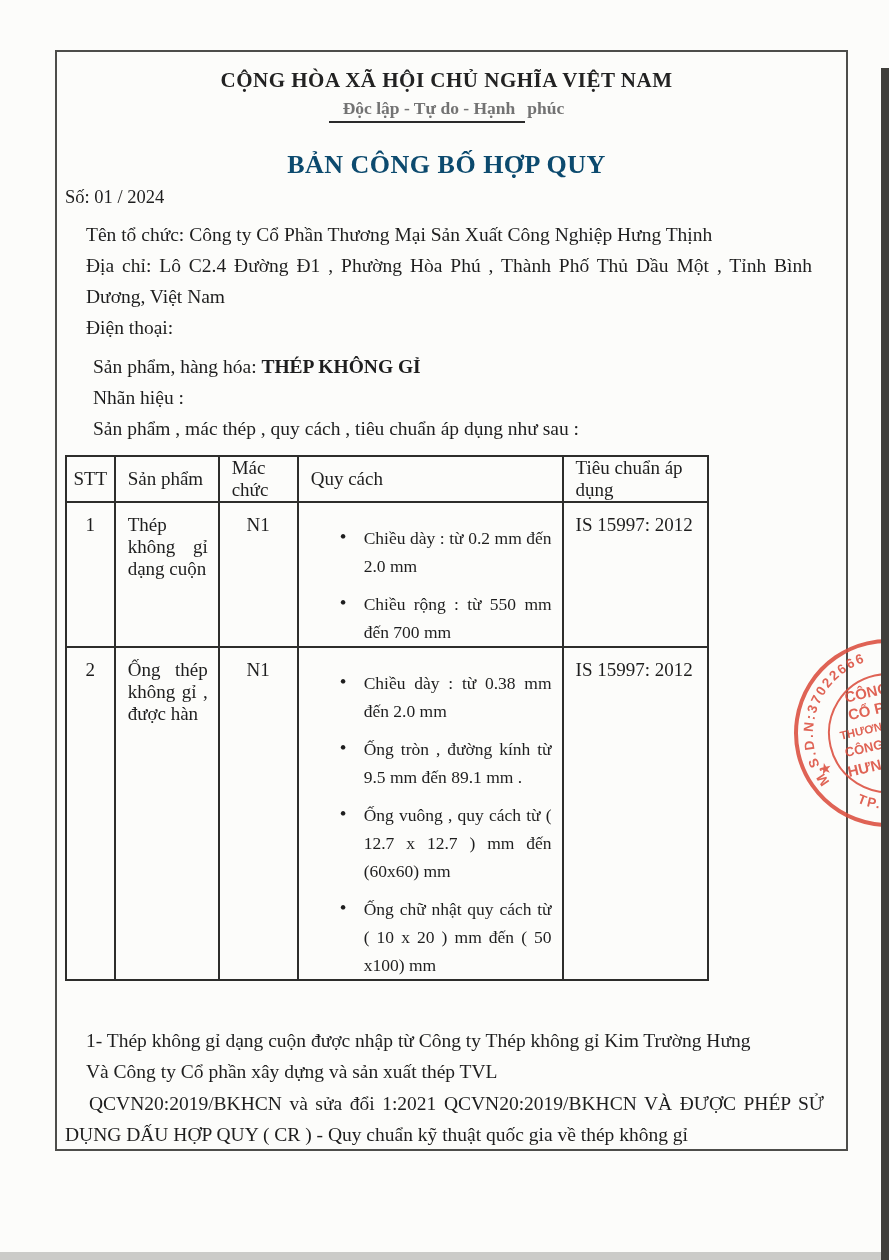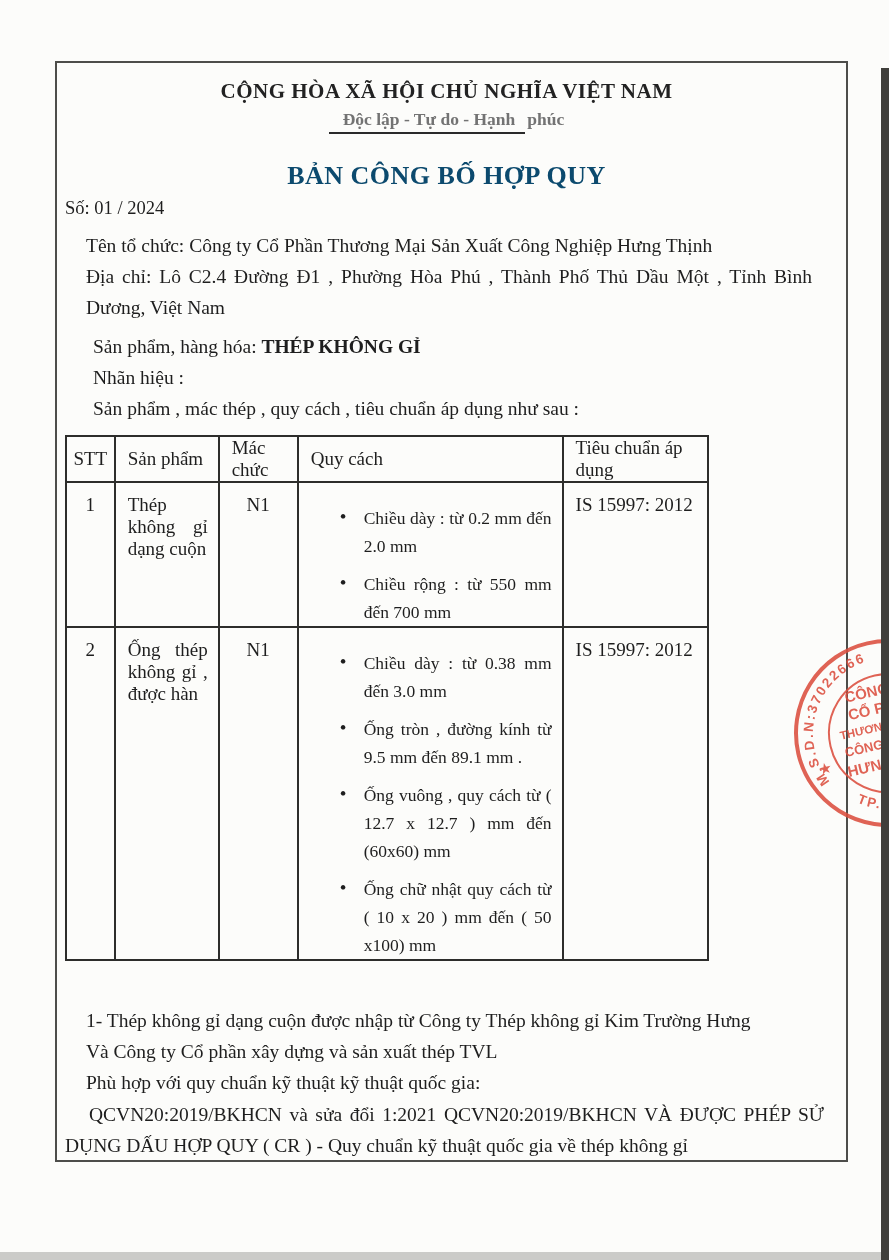--- a/index.html
+++ b/index.html
@@ -8,21 +8,21 @@
     position:relative;
     background:#fcfcfa;
     font-family:"Liberation Serif", serif;
     color:#1e1e1e;
     overflow:hidden;
   }
   .scan-strip-right { position:absolute; top:68px; right:0; width:8px; height:1192px; background:#403f3b; z-index:30; }
   .scan-strip-bottom { position:absolute; left:0; bottom:0; width:889px; height:8px; background:#cbcbc8; z-index:29; }
 
   .page-border {
-    position:absolute; left:55px; top:61px; width:793px; height:1101px;
+    position:absolute; left:55px; top:50px; width:793px; height:1101px;
     border:2px solid #4d4d4a; background:transparent; z-index:5;
   }
   .content { position:relative; padding:0 18px 0 8px; width:100%; height:100%; }
 
   .national-header { text-align:center; margin-top:16px; }
   .nh-line1 { font-size:21px; font-weight:bold; letter-spacing:0.5px; color:#222; }
   .nh-line2 { margin-top:5px; font-size:17.5px; font-weight:bold; color:#737373; }
   .nh-underline { display:inline-block; border-bottom:2px solid #2a2a2a; padding:0 10px 2px 14px; }
   .nh-tail { display:inline-block; padding-left:2px; }
 
@@ -73,20 +73,21 @@
     <div class="national-header">
       <div class="nh-line1">CỘNG HÒA XÃ HỘI CHỦ NGHĨA VIỆT NAM</div>
       <div class="nh-line2"><span class="nh-underline">Độc lập - Tự do - Hạnh</span><span class="nh-tail">phúc</span></div>
     </div>
 
     <div class="doc-title">BẢN CÔNG BỐ HỢP QUY</div>
     <div class="doc-number">Số: 01 / 2024</div>
 
     <p class="para org-name">Tên tổ chức: Công ty Cổ Phần Thương Mại Sản Xuất Công Nghiệp Hưng Thịnh</p>
     <p class="para">Địa chỉ: Lô C2.4 Đường Đ1 , Phường Hòa Phú , Thành Phố Thủ Dầu Một , Tỉnh Bình Dương, Việt Nam</p>
+    <p class="para note-plain">Điện thoại:</p>
 
     <p class="para product-block product-line note-plain"><span>Sản phẩm, hàng hóa: </span><span class="bold">THÉP KHÔNG GỈ</span></p>
     <p class="para product-block note-plain">Nhãn hiệu :</p>
     <p class="para product-block note-plain">Sản phẩm , mác thép , quy cách , tiêu chuẩn áp dụng như sau :</p>
 
     <table class="spec">
       <colgroup>
         <col style="width:55px">
           <col style="width:120px">
           <col style="width:90px">
@@ -114,35 +115,34 @@
             </ul>
           </td>
           <td class="cell-tc">IS 15997: 2012</td>
         </tr>
         <tr style="height:235px;">
           <td class="cell-stt">2</td>
           <td class="cell-sp">Ống thép không gỉ , được hàn</td>
           <td class="cell-mac">N1</td>
           <td class="cell-qc">
             <ul class="qc-list">
-              <li>Chiều dày : từ 0.38 mm đến 3.0 mm</li>
+              <li>Chiều dày : từ 0.38 mm đến 2.0 mm</li>
               <li>Ống tròn , đường kính từ 9.5 mm đến 89.1 mm .</li>
               <li>Ống vuông , quy cách từ ( 12.7 x 12.7 ) mm đến (60x60) mm</li>
               <li>Ống chữ nhật quy cách từ ( 10 x 20 ) mm đến ( 50 x100) mm</li>
             </ul>
           </td>
           <td class="cell-tc">IS 15997: 2012</td>
         </tr>
       </tbody>
     </table>
 
     <div class="notes">
       <p class="note">1- Thép không gỉ dạng cuộn được nhập từ Công ty Thép không gỉ Kim Trường Hưng</p>
       <p class="note note-plain">Và Công ty Cổ phần xây dựng và sản xuất thép TVL</p>
-      <p class="note note-plain">Phù hợp với quy chuẩn kỹ thuật kỹ thuật quốc gia:</p>
       <p class="qcvn-para">QCVN20:2019/BKHCN và sửa đổi 1:2021 QCVN20:2019/BKHCN VÀ ĐƯỢC PHÉP SỬ DỤNG DẤU HỢP QUY ( CR ) -  Quy chuẩn kỹ thuật quốc gia về thép không gỉ</p>
     </div>
 
   </div>
 </div>
 
 <div class="stamp-wrap">
   <svg width="210" height="210" viewBox="0 0 210 210">
     <circle cx="105" cy="105" r="92" fill="none" stroke="#dc4f3f" stroke-width="4"></circle>
     <circle cx="105" cy="105" r="59" fill="none" stroke="#dc4f3f" stroke-width="2"></circle>

